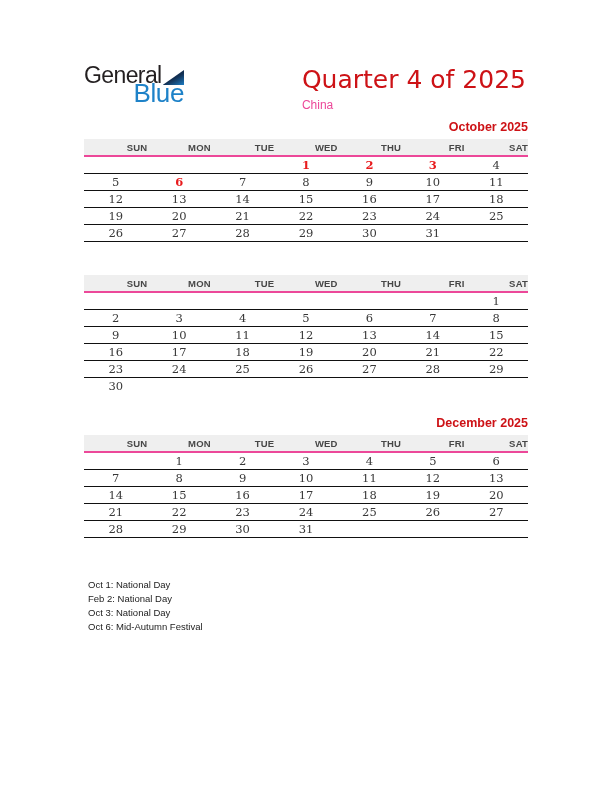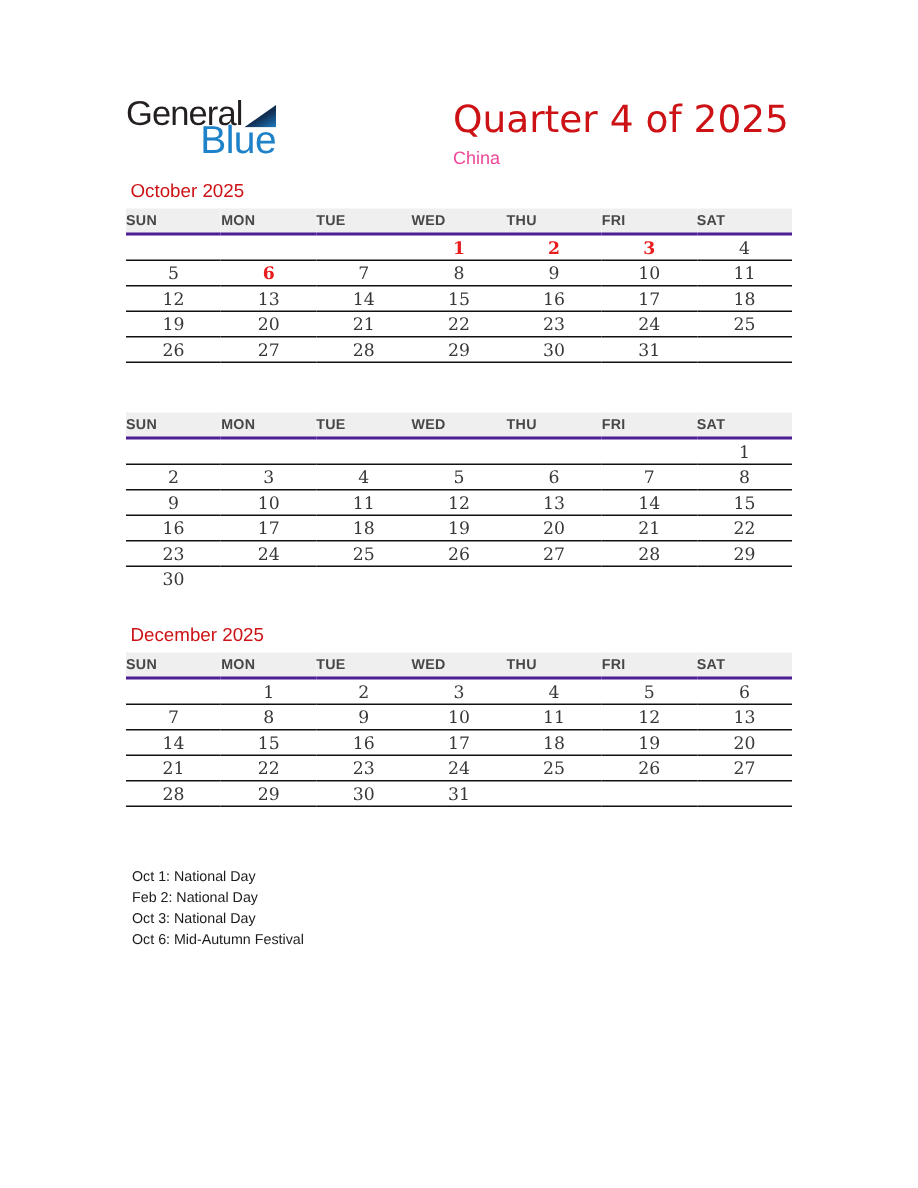--- a/index.html
+++ b/index.html
@@ -33,29 +33,29 @@
     font-size:25px;line-height:28px;color:var(--title-red,#cd1216);white-space:nowrap;
   }
   .sub-title{font-size:12px;line-height:19px;color:#ec4899;margin-top:2px;}
 
   
   .months{position:absolute;left:84px;top:120px;width:444px;}
   .month{margin:0;}
   .month:nth-of-type(2){margin-top:33px;}
   .month:nth-of-type(3){margin-top:22px;}
   .month-title{
-    font-size:12.5px;font-weight:normal;color:var(--month-red,#cd1216);
-    line-height:14px;margin:0 0 5px 3px;
+    font-size:12.5px;font-weight:bold;color:var(--month-red,#cd1216);
+    line-height:14px;margin:0 0 5px 3px;text-align:right;
   }
   table.cal{width:100%;border-collapse:collapse;table-layout:fixed;}
   table.cal th{
     height:16px;background:var(--weekday-bg,#efefef);
     font-size:9.5px;font-weight:bold;letter-spacing:0.2px;
-    color:var(--weekday-text,#474747);text-align:left;vertical-align:middle;
-    border-bottom:2px solid #4c1d95;padding:0;
+    color:var(--weekday-text,#474747);text-align:right;vertical-align:middle;
+    border-bottom:2px solid #ec4899;padding:0;
   }
   table.cal td{
     height:16px;padding:0;text-align:center;vertical-align:middle;
     font-family:"DejaVu Serif", serif;font-size:11.5px;
     color:var(--day-text,#383838);
     border-bottom:1px solid var(--line,#111);
   }
   table.cal tr.no-border td{border-bottom:none;}
   table.cal td.holiday{color:var(--holiday-red,#e81b1d);font-weight:bold;}
 

